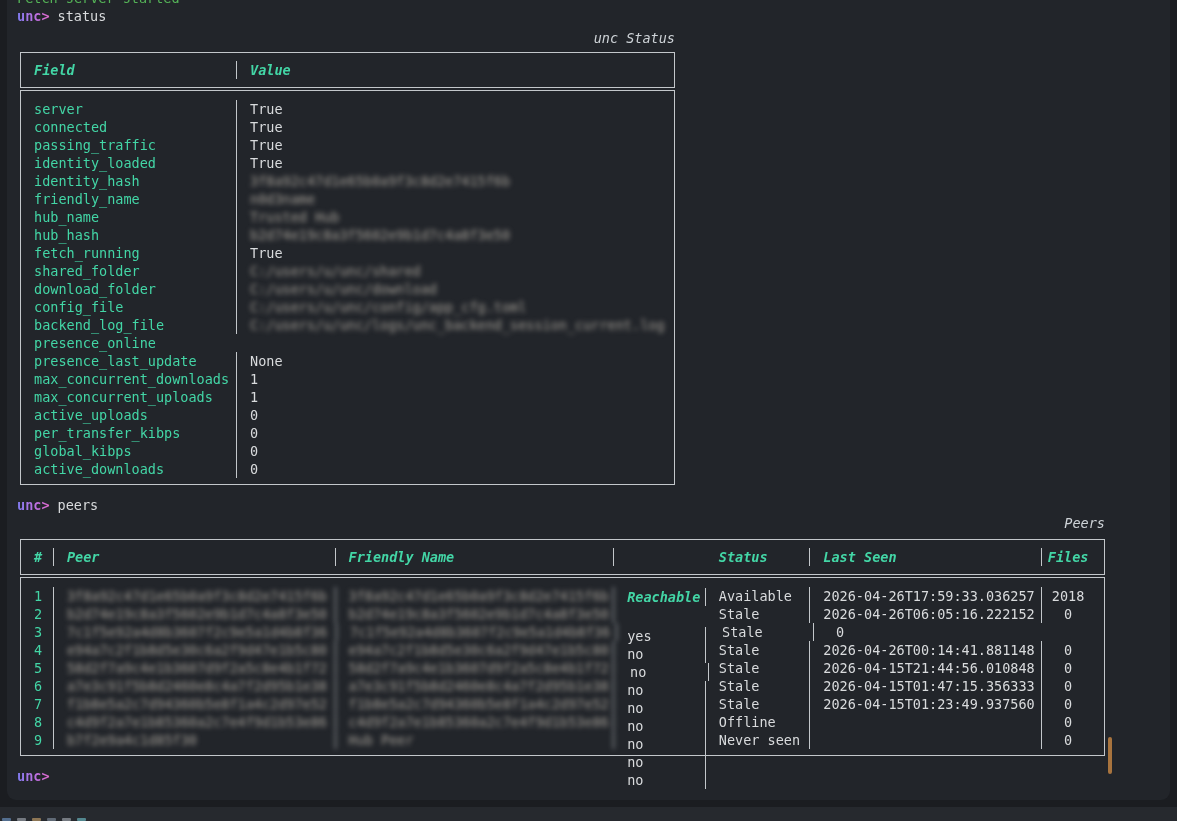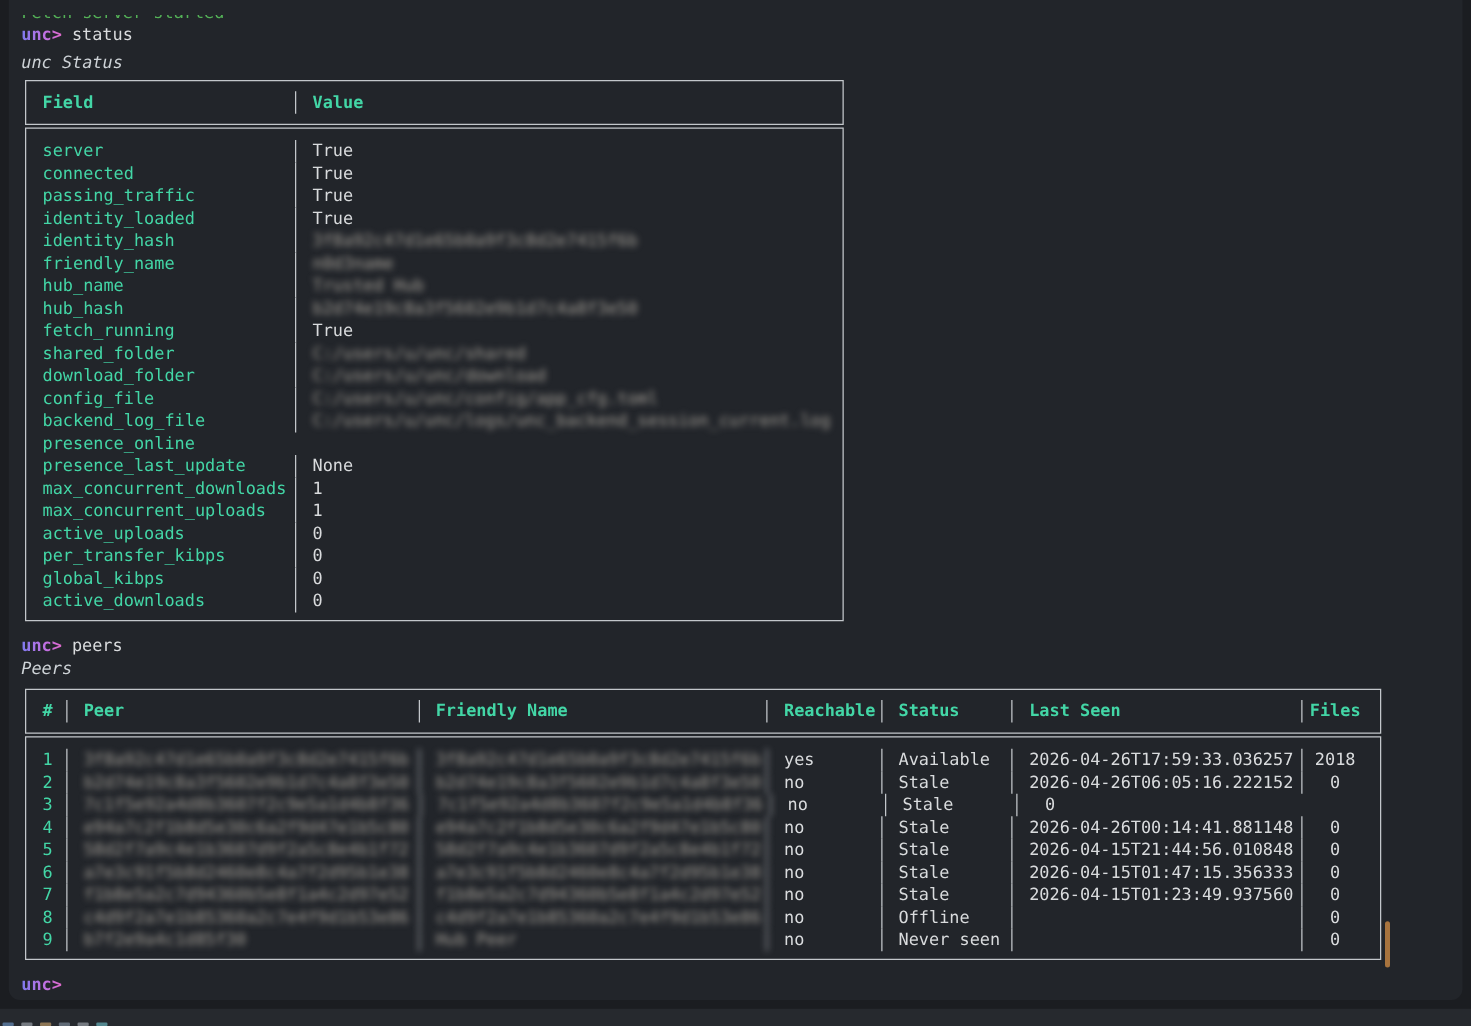--- a/index.html
+++ b/index.html
@@ -10,58 +10,58 @@
   *{box-sizing:border-box; margin:0; padding:0;}
   html,body{width:1177px; height:821px; overflow:hidden;}
   body{
     background:var(--outer); position:relative;
     font-family:"DejaVu Sans Mono", monospace;
     font-size:13.5px; line-height:18px; color:var(--text);
   }
   .panel{
     position:absolute; left:7px; right:7px; top:0; bottom:21px;
     background:var(--panel); border-radius:0 0 9px 9px;
-    padding:12px 0 0 10px; overflow:hidden;
+    padding:0 0 0 10px; overflow:hidden;
   }
   .line{height:18px; white-space:pre; overflow:hidden;}
   .clip-top{height:7px; overflow:hidden;}
   .clip-top .line{margin-top:-11px; color:var(--green);}
   .prompt{
     font-weight:bold; color:#b873e0; margin-right:8px;
     background:linear-gradient(90deg,#7d7bf0,#a875e8,#c76ee0,#e069c8);
   }
   @supports (-webkit-background-clip:text){
     .prompt{-webkit-background-clip:text; background-clip:text; -webkit-text-fill-color:transparent;}
   }
   .cmd{color:var(--text);}
-  .table-title{font-style:italic; color:var(--title); text-align:left;}
+  .table-title{font-style:italic; color:var(--title); text-align:right;}
   .t-status .table-title, .t-status{width:658px;}
   .t-peers .table-title, .t-peers{width:1088px;}
   .tbl{margin-left:3px;}
   .tbox{border:1px solid var(--border);}
   .thead{margin-bottom:2px; padding:8px 0;}
   .tbody{padding:9px 0 6px 0;}
   .trow{display:flex; height:18px;}
   .thead .trow{height:18px;}
   .cell{
     padding-left:13px; border-right:1px solid var(--border);
     white-space:pre; overflow:hidden; height:100%;
   }
   .cell:last-child{border-right:none;}
-  .hcell{font-weight:bold; color:var(--teal);}
+  .hcell{font-weight:bold; color:var(--teal);font-style:italic;}
   .blur{filter:blur(2.6px); color:var(--blurtext);}
   
   .t-status .k-field{width:216px; color:var(--teal);}
   .t-status .k-value{flex:1;}
   .t-status .hcell.k-field{color:var(--teal);}
   
   .t-peers .k-n{width:33px; color:var(--teal);}
   .t-peers .k-peer{width:283px;}
   .t-peers .k-friendly{width:280px;}
-  .t-peers .k-reachable{width:92px;}
+  .t-peers .k-reachable{width:92px;margin-top:40px;}
   .t-peers .k-status{width:105px;}
   .t-peers .k-last_seen{width:233px;}
   .t-peers .k-files{width:62px; text-align:center; padding-left:0; padding-right:10px;}
   .mt4{margin-top:4px;} .mt5{margin-top:5px;} .mt7{margin-top:7px;} .mt11{margin-top:11px;}
   .scroll-thumb{
     position:absolute; left:1108px; top:737px; width:4px; height:37px;
     background:var(--scroll); border-radius:2px; z-index:5; cursor:pointer;
   }
   .bottom-band{
     position:absolute; left:0; right:0; bottom:0; height:14px;

